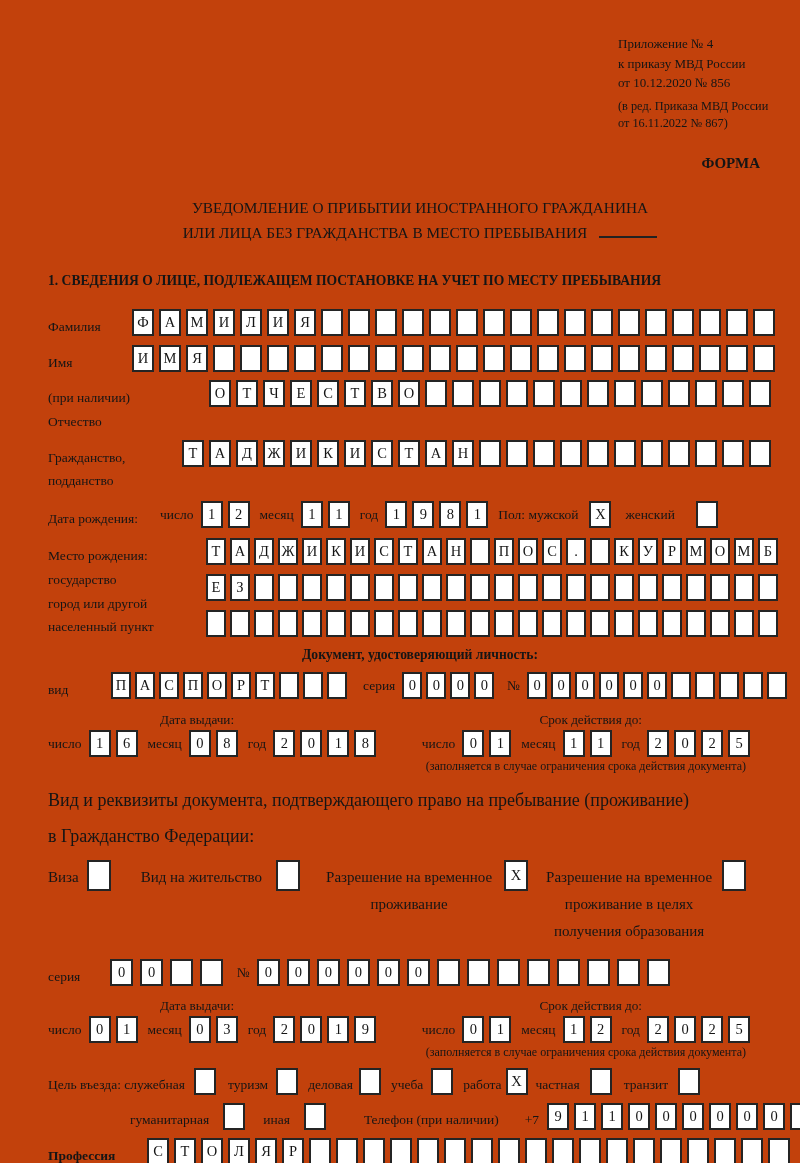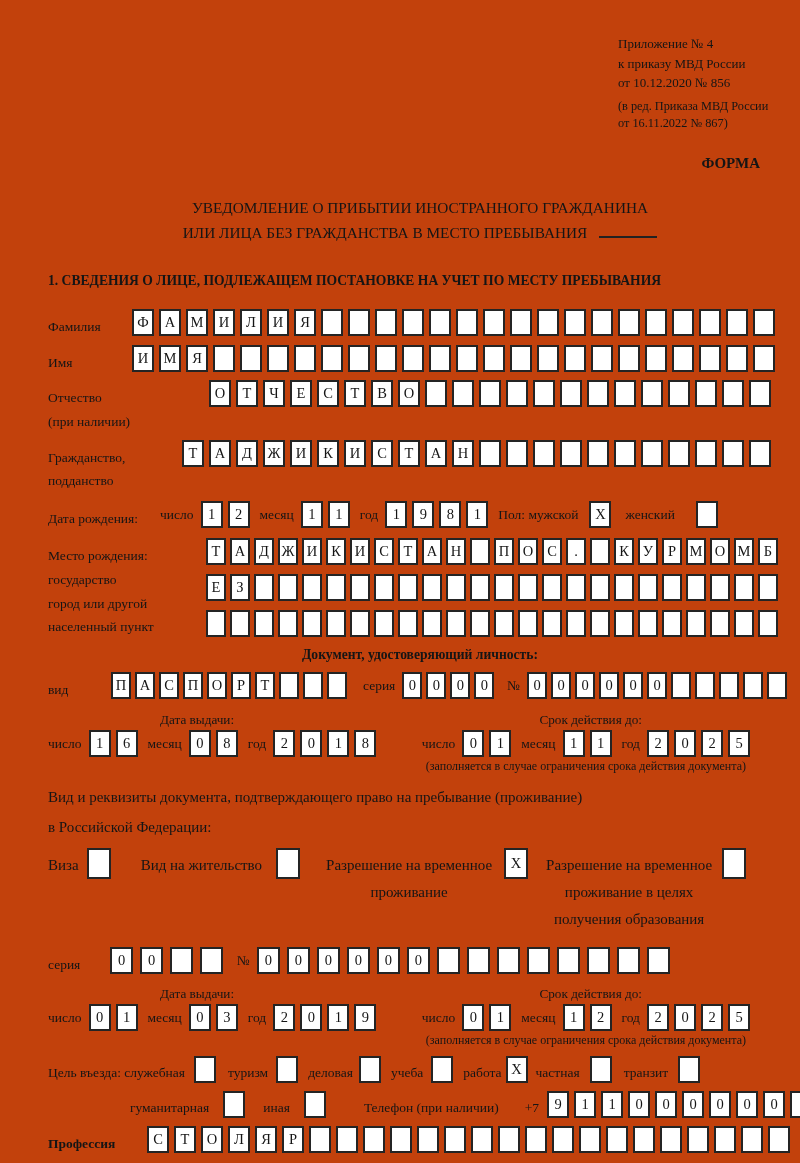--- a/index.html
+++ b/index.html
@@ -43,21 +43,21 @@
   .dlbl.first { margin-left:0; }
   .dates-head { display:flex; font-size:13.2px; margin:10px 0 2px; }
   .dh1 { margin-left:112px; }
   .dh2 { margin-left:auto; margin-right:150px; }
   .drow { display:flex; align-items:flex-start; margin-bottom:2px; }
   .dgroup { display:flex; align-items:flex-start; }
   .dgroup.right { margin-left:auto; margin-right:42px; }
   .fnote { text-align:right; margin-right:46px; font-size:12px; margin-top:1px; margin-bottom:8px; }
   .center-h { text-align:center; font-weight:bold; font-size:13.6px; margin:8px 0 9px; }
   
-  .res-intro { font-size:15px; line-height:2.0; margin-top:8px; }
+  .res-intro { font-size:18px; line-height:2.0; margin-top:8px; }
   .res-opts { display:flex; align-items:flex-start; margin:6px 0 14px; }
   .opt { display:flex; align-items:flex-start; }
   .opt-label { text-align:center; font-size:15px; line-height:1.8; padding-top:4px; }
   
   .purp { display:flex; align-items:center; margin-bottom:8px; }
   .plbl { padding-top:6px; flex-shrink:0; }
 </style>
 </head>
 <body>
 
@@ -137,22 +137,22 @@
         <span class="cell"></span>
         <span class="cell"></span>
         <span class="cell"></span>
         <span class="cell"></span>
         <span class="cell"></span>
       </span>
   </div>
 
   <div class="frow">
     <span class="flabel w-patro">
+      <div>(при наличии)</div>
       <div>Отчество</div>
-      <div>(при наличии)</div>
     </span>
     <span class="cells">
         <span class="cell">О</span>
         <span class="cell">Т</span>
         <span class="cell">Ч</span>
         <span class="cell">Е</span>
         <span class="cell">С</span>
         <span class="cell">Т</span>
         <span class="cell">В</span>
         <span class="cell">О</span>
@@ -396,21 +396,21 @@
           <span class="cell">0</span>
           <span class="cell">2</span>
           <span class="cell">5</span>
         </span>
     </span>
   </div>
   <div class="fnote">(заполняется в случае ограничения срока действия документа)</div>
 
   <div class="res-intro">
     <div>Вид и реквизиты документа, подтверждающего право на пребывание (проживание)</div>
-    <div>в Российской Федерации:</div>
+    <div>в Гражданство Федерации:</div>
   </div>
 
   <div class="res-opts">
     <span class="opt">
       <span class="opt-label">
           <div>Виза</div>
         </span>
       <span class="cell checkbox lg" style="margin-left:8px;"></span>
     </span>
     <span class="opt" style="margin-left:26px;">

